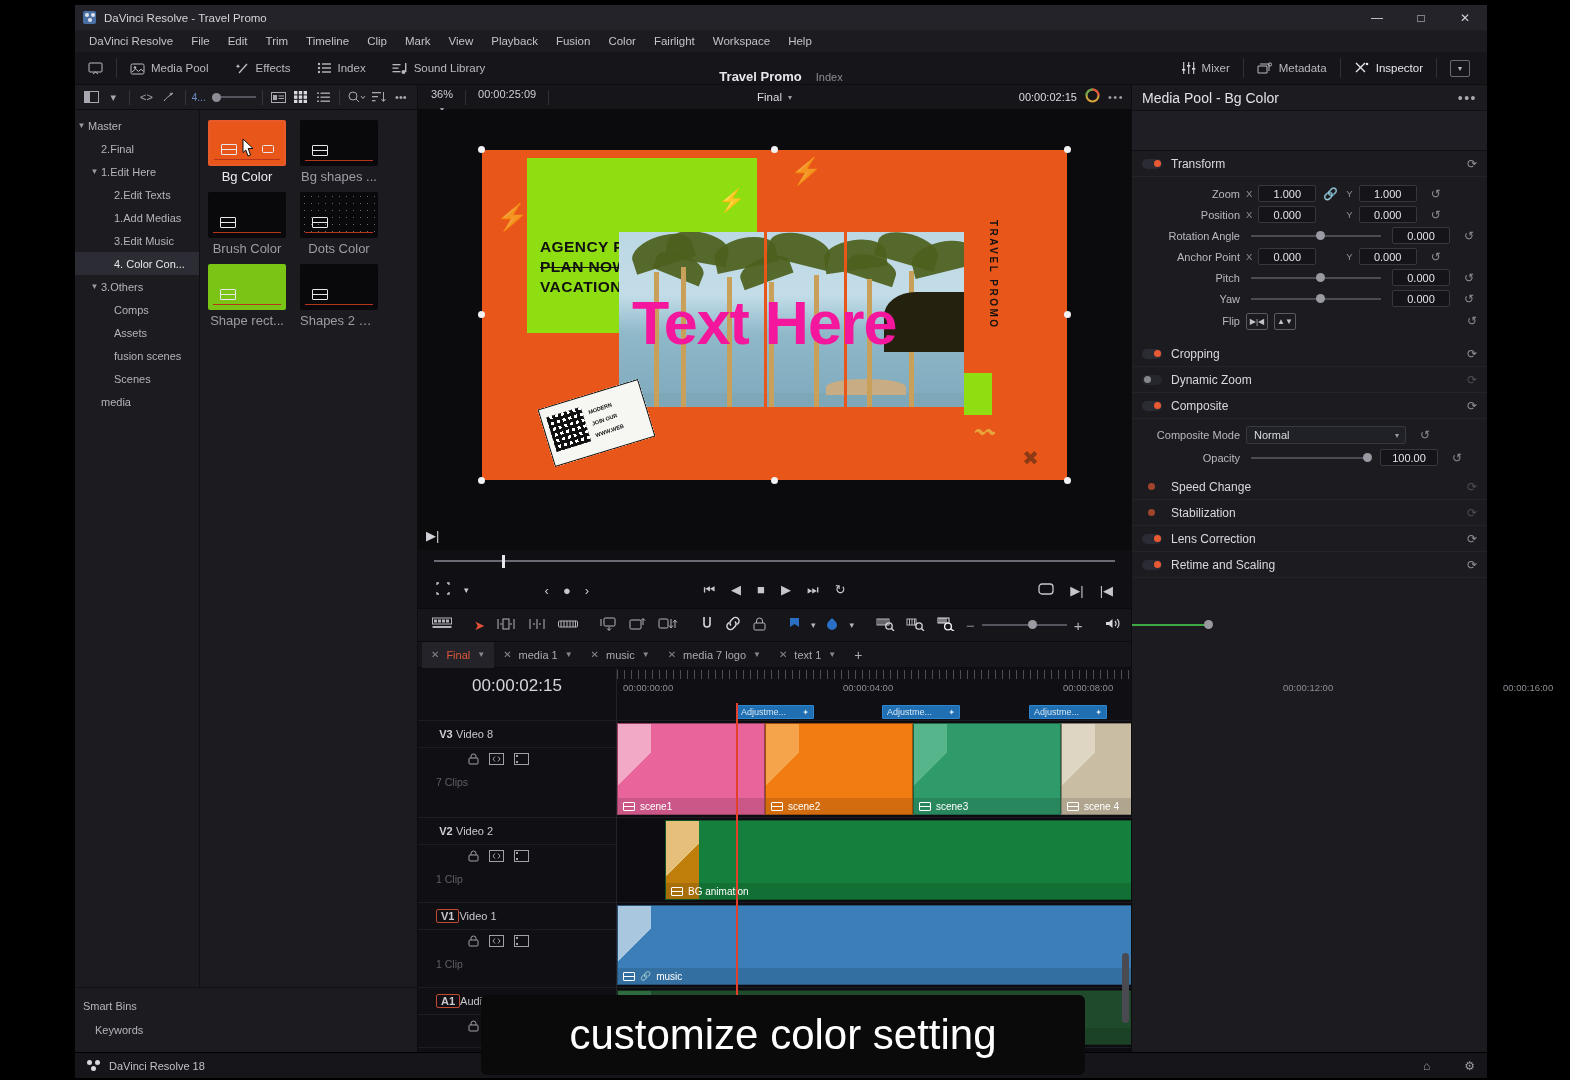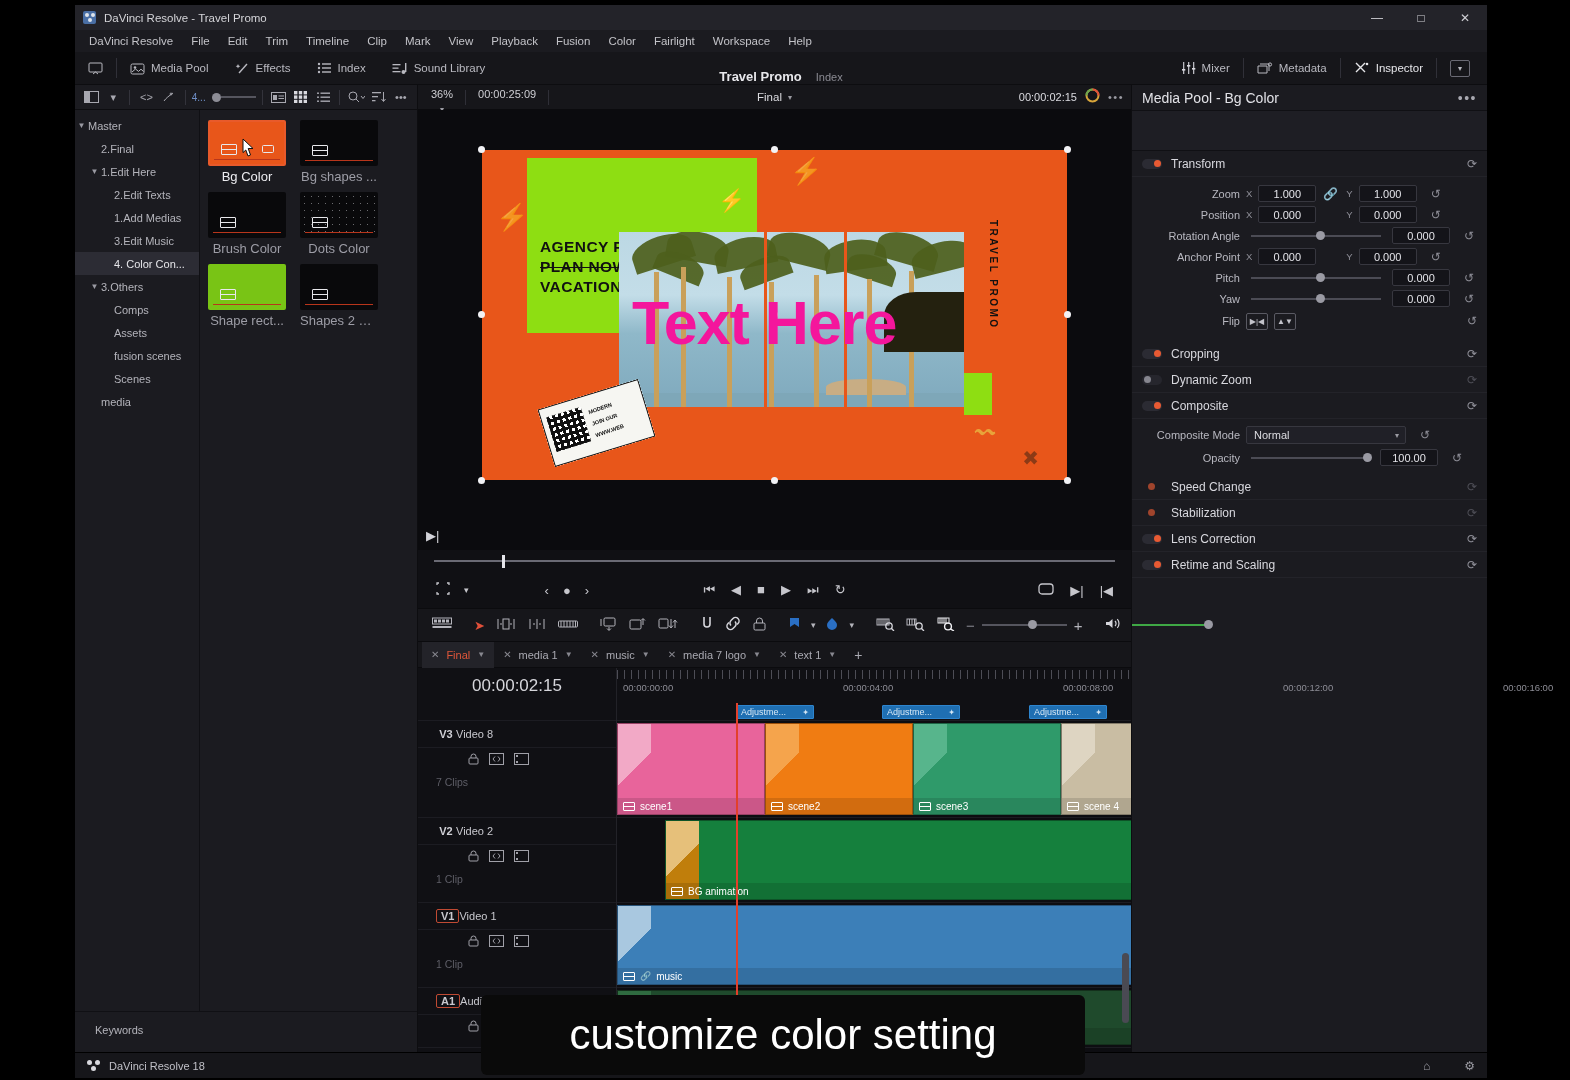--- a/index.html
+++ b/index.html
@@ -630,20 +630,21 @@
               <div class="thumb-img" style="background: rgb(9, 9, 11);">
                 <div class="thumb-ico"></div>
                 <div class="thumb-bar"></div>
               </div>
               <div class="thumb-lbl">Shapes 2 C...</div>
             </div>
           </div>
       </div>
 
       <div class="smartbins">
+        <div class="sb-row">Smart Bins</div>
         <div class="sb-row sub">Keywords</div>
       </div>
     </div>
 
     <div class="centercol">
 
       <div class="viewer-toolbar">
         <div class="vt-box">
           <span>36%</span>
           <span style="font-size:8px;color:#9a9aa2;">▾</span>

